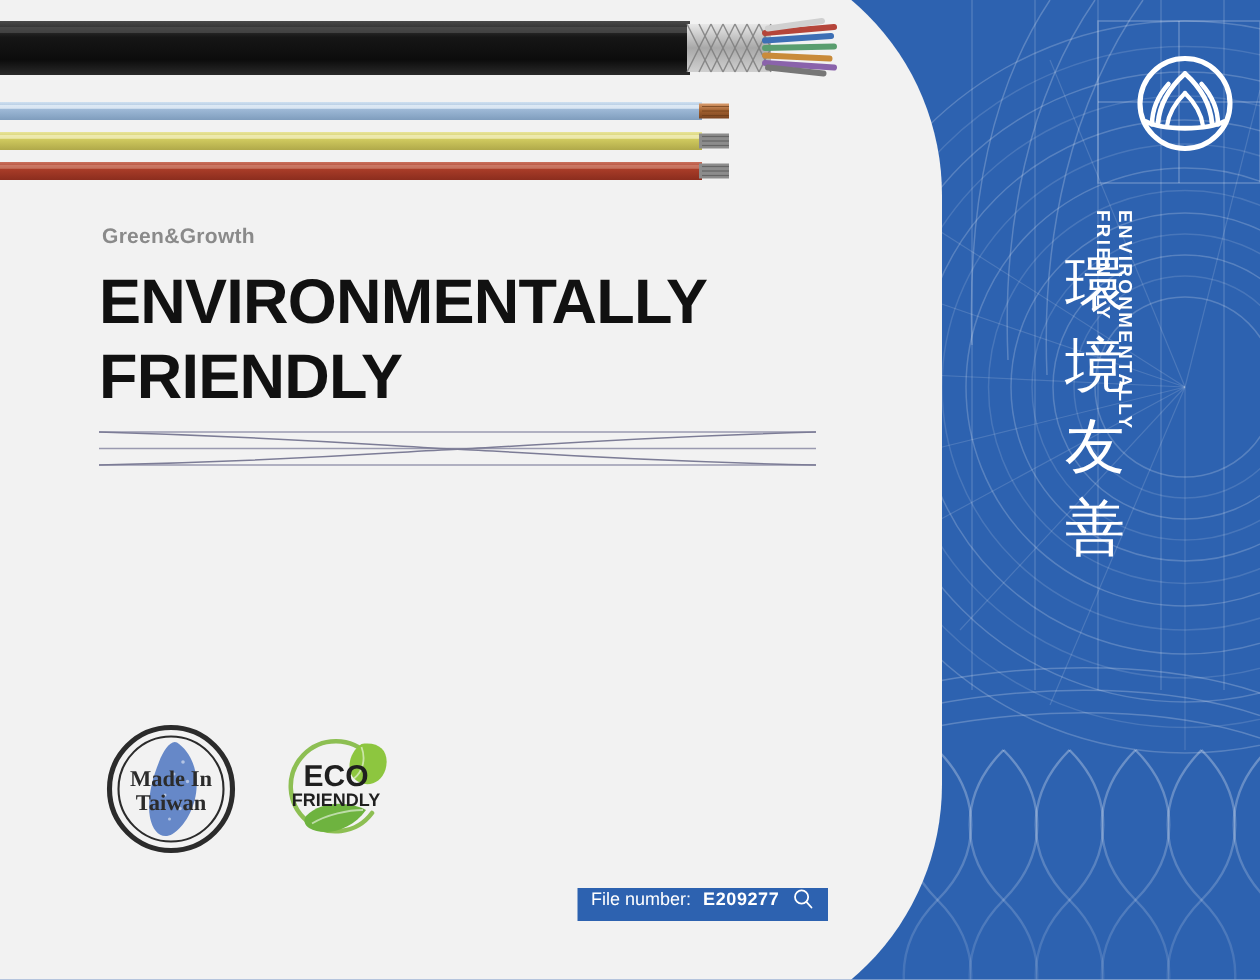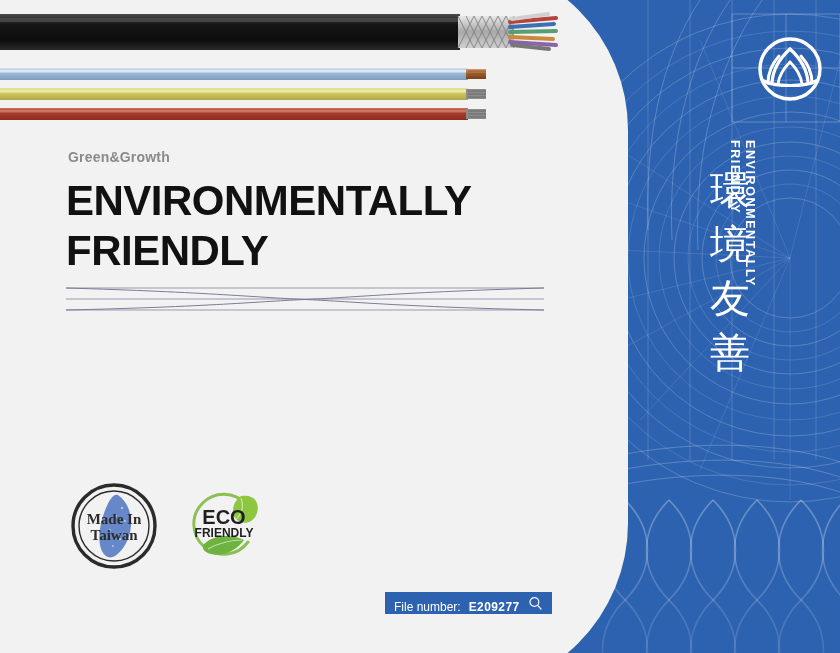--- a/index.html
+++ b/index.html
@@ -52,21 +52,21 @@
 
   
   .badges { position:absolute; left:70px; top:482px; display:flex; gap:26px; align-items:center; }
   .badge { position:relative; }
 
   
   .file-bar {
     position:absolute; left:385px; top:592px;
     height:22px; padding:0 9px;
     background:#2d62b0;
-    display:flex; align-items:flex-end; gap:8px;
+    display:flex; align-items:flex-start; gap:8px;
     color:#fff; font-size:12px;
   }
   .file-label { font-weight:normal; }
   .file-value { font-weight:bold; letter-spacing:.4px; }
   .mag { display:block; }
 
   
   .logo-mark { position:absolute; left:757px; top:36px; width:66px; height:66px; }
   .vert-cn {
     position:absolute; left:703px; top:163px;

